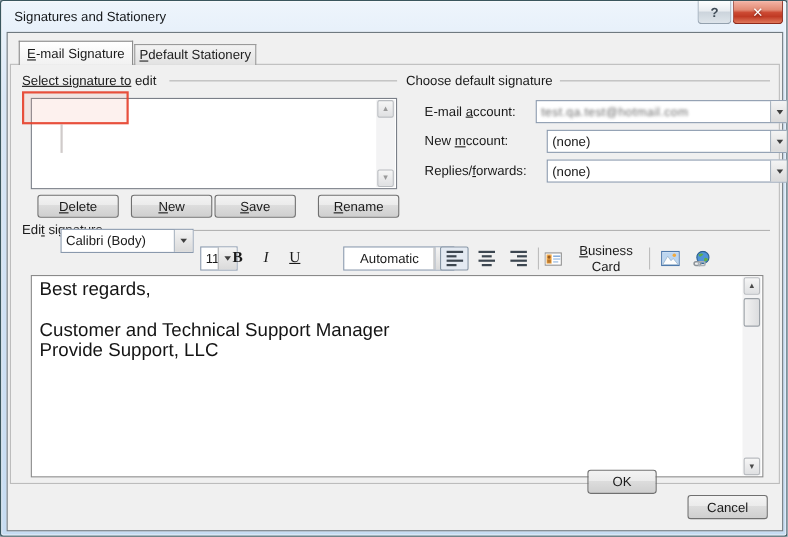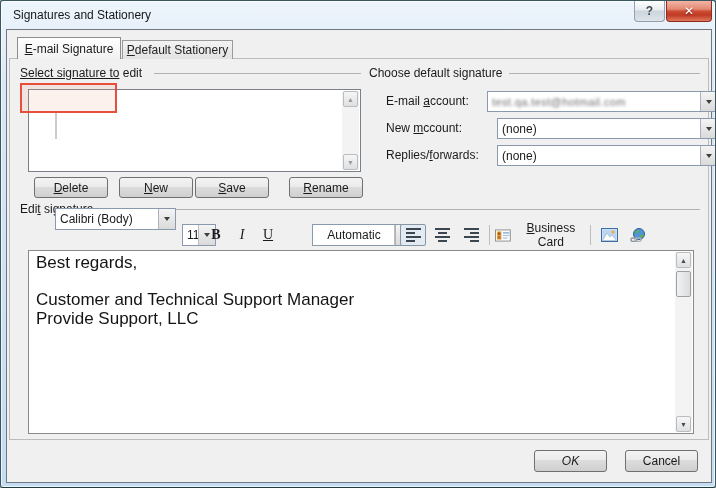--- a/index.html
+++ b/index.html
@@ -268,20 +268,20 @@
       <div class="sbtn up dark">
           <span>▲</span>
         </div>
       <div class="sthumb"></div>
       <div class="sbtn down dark">
           <span>▼</span>
         </div>
     </div>
   </div>
 
-  <div class="btn footer-btn" style="left:533px;top:449px;width:73px;font-style:italic;">
+  <div class="btn footer-btn" style="left:533px;top:426px;width:63px;">
     <span>OK</span>
   </div>
   <div class="btn footer-btn" style="left:624px;top:449px;width:73px;">
     <span>Cancel</span>
   </div>
 
 </div>
 
 </body></html>

